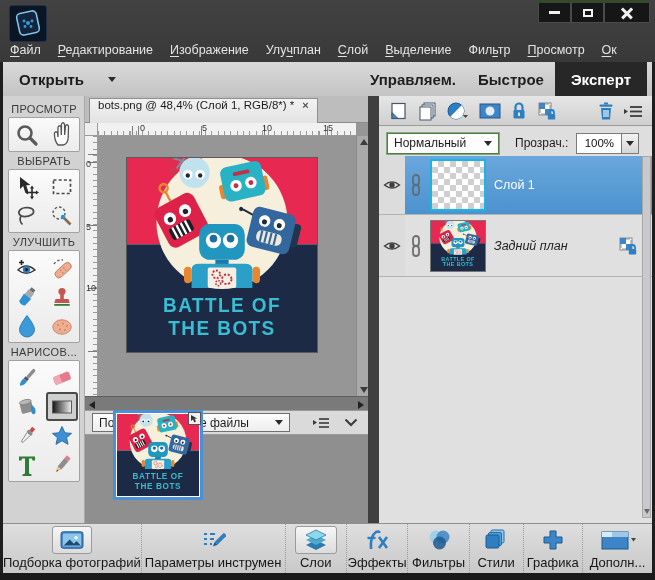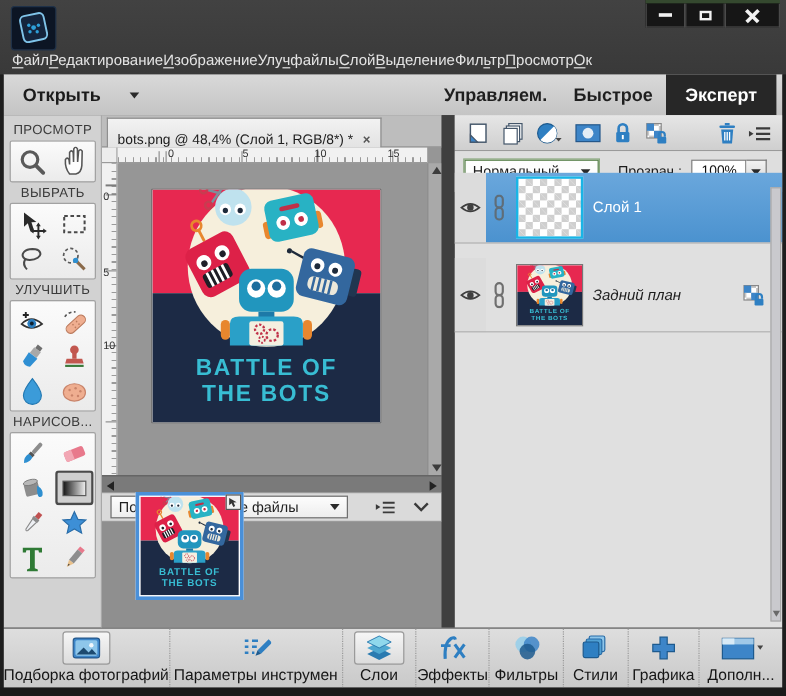--- a/index.html
+++ b/index.html
@@ -15,21 +15,21 @@
   .appicon{position:absolute;left:9px;top:5px;width:38px;height:37px;background:#0c1524;border-radius:3px;border:1px solid #1f3148;}
   .winbtns{position:absolute;right:5px;top:0;display:flex;border-top:3px solid #35492f;background:#101010;}
   .winbtn{width:33px;height:20px;background:#161616;border:1px solid #4a4a4a;border-top:none;display:flex;align-items:center;justify-content:center;position:relative;}
   .glyph-min{width:11px;height:3px;background:#f2f2f2;}
   .glyph-max{width:10px;height:8px;border:2px solid #f2f2f2;}
   .glyph-close{position:relative;width:12px;height:10px;}
   .glyph-close:before,.glyph-close:after{content:"";position:absolute;left:-1px;top:4px;width:14px;height:2.6px;background:#f2f2f2;}
   .glyph-close:before{transform:rotate(45deg);}
   .glyph-close:after{transform:rotate(-45deg);}
 
-  .menubar{position:absolute;left:10px;right:0;bottom:5px;display:flex;color:#e4e4e4;font-size:12.5px;white-space:nowrap;margin-top:48px;}
+  .menubar{position:absolute;left:10px;right:0;bottom:5px;display:flex;gap:17px;color:#e4e4e4;font-size:12.5px;white-space:nowrap;margin-top:48px;}
   .mi{cursor:default;}
   .mi u{text-underline-offset:2px;}
 
   
   .modebar{position:absolute;top:62px;left:3px;right:3px;height:34px;background:linear-gradient(#d9d9d9,#c4c4c4);display:flex;align-items:stretch;}
   .open-btn{display:flex;align-items:center;gap:24px;margin-left:16px;font-size:15px;font-weight:bold;color:#1b1b1b;}
   .caret-down{width:0;height:0;border-left:4.5px solid transparent;border-right:4.5px solid transparent;border-top:5px solid #2a2a2a;}
   .modes{margin-left:auto;display:flex;align-items:stretch;}
   .mode{display:flex;align-items:center;padding:0 11px;font-size:15px;font-weight:bold;color:#1f1f1f;}
   .mode.active{background:#272727;color:#fff;padding:0 16px;margin-right:5px;}
@@ -38,21 +38,21 @@
   .tools-col{position:absolute;left:3px;top:96px;width:82px;bottom:57px;background:#d2d2d2;padding:4px 4px 0 5px;overflow:hidden;border-right:1px solid #a8a8a8;}
   .sec-label{font-size:11px;color:#3a3a3a;text-align:center;padding:3px 0 2px;letter-spacing:.3px;white-space:nowrap;overflow:hidden;}
   .tool-panel{background:linear-gradient(#fbfbfb,#ebebeb);border:1px solid #a2a2a2;border-radius:2px;display:grid;grid-template-columns:1fr 1fr;justify-items:center;align-items:center;padding:2px 0;}
   .tool{width:32px;height:29px;display:flex;align-items:center;justify-content:center;border-radius:3px;}
   .tool.selected{background:#cfcfcf;box-shadow:inset 0 0 0 2px #4a4a4a;}
   .tool svg{display:block;}
 
   
   .center-col{position:absolute;left:85px;top:96px;width:283px;bottom:57px;background:#969696;}
   .tabbar{position:absolute;top:0;left:0;right:0;height:27px;background:#bdbdbd;border-bottom:1px solid #8a8a8a;display:flex;}
-  .doctab{margin-left:4px;margin-top:2px;height:25px;max-width:264px;background:linear-gradient(#f2f2f2,#e3e3e3);border:1px solid #8f8f8f;border-bottom:none;display:flex;align-items:flex-end;gap:8px;padding:0 8px;font-size:11.5px;color:#1d1d1d;white-space:nowrap;overflow:hidden;}
+  .doctab{margin-left:4px;margin-top:2px;height:25px;max-width:264px;background:linear-gradient(#f2f2f2,#e3e3e3);border:1px solid #8f8f8f;border-bottom:none;display:flex;align-items:flex-start;gap:8px;padding:0 8px;font-size:11.5px;color:#1d1d1d;white-space:nowrap;overflow:hidden;}
   .tab-close{color:#555;font-size:11px;font-weight:bold;}
 
   .ruler-corner{position:absolute;top:27px;left:0;width:13px;height:13px;background:#ededed;border-right:1px solid #9a9a9a;border-bottom:1px solid #9a9a9a;}
   .hruler{position:absolute;top:27px;left:13px;right:12px;height:13px;background:#f1f1f1;border-bottom:1px solid #9a9a9a;}
   .hruler .ticks{position:absolute;bottom:0;left:0;right:0;height:4px;background:repeating-linear-gradient(to right,#9a9a9a 0 1px,transparent 1px 6.3px);}
   .hruler .ticks-major{position:absolute;bottom:0;left:0;right:0;height:9px;background:repeating-linear-gradient(to right,#7c7c7c 0 1px,transparent 1px 63px);background-position-x:40px;}
   .hruler span{position:absolute;top:0;font-size:9px;color:#333;}
   .vruler{position:absolute;top:40px;left:0;width:13px;bottom:127px;background:#f1f1f1;border-right:1px solid #9a9a9a;}
   .vruler .ticks{position:absolute;right:0;top:0;bottom:0;width:4px;background:repeating-linear-gradient(to bottom,#9a9a9a 0 1px,transparent 1px 6.3px);}
   .vruler .ticks-major{position:absolute;right:0;top:0;bottom:0;width:9px;background:repeating-linear-gradient(to bottom,#7c7c7c 0 1px,transparent 1px 63px);background-position-y:26px;}
@@ -220,21 +220,21 @@
           <span class="glyph-max"></span>
         </div>
       <div class="winbtn" style="width:46px">
           <span class="glyph-close"></span>
         </div>
     </div>
     <div class="menubar">
       <span class="mi"><span></span><u>Ф</u><span>айл</span></span>
       <span class="mi"><span></span><u>Р</u><span>едактирование</span></span>
       <span class="mi"><span></span><u>И</u><span>зображение</span></span>
-      <span class="mi"><span>Улу</span><u>ч</u><span>файлы</span></span>
+      <span class="mi"><span>Улу</span><u>ч</u><span>план</span></span>
       <span class="mi"><span></span><u>С</u><span>лой</span></span>
       <span class="mi"><span></span><u>В</u><span>ыделение</span></span>
       <span class="mi"><span>Фил</span><u>ь</u><span>тр</span></span>
       <span class="mi"><span></span><u>П</u><span>росмотр</span></span>
       <span class="mi"><span></span><u>О</u><span>к</span></span>
     </div>
   </div>
 
   <div class="modebar">
     <div class="open-btn">
@@ -559,21 +559,21 @@
       <div class="opacity-box">
         <div class="opacity-field">
             <span>100%</span>
           </div>
         <div class="opacity-btn">
             <span class="caret-down"></span>
           </div>
       </div>
     </div>
 
-    <div class="layer-row" style="top:48px;height:59px;">
+    <div class="layer-row" style="top:60px;height:59px;">
       <div class="eye-cell">
         <svg width="18" height="14" viewBox="0 0 18 14">
             <path d="M1.5 7 Q9 .8 16.5 7 Q9 13.2 1.5 7 Z" fill="none" stroke="#3f3f3f" stroke-width="1.4"></path>
             <circle cx="9" cy="7" r="2.7" fill="#3f3f3f"></circle>
           </svg>
       </div>
       <div class="row-body sel">
         <svg width="12" height="22" viewBox="0 0 12 22">
             <rect x="3" y="1" width="6" height="10" rx="3" fill="none" stroke="#5f6d78" stroke-width="1.8"></rect>
             <rect x="3" y="11" width="6" height="10" rx="3" fill="none" stroke="#5f6d78" stroke-width="1.8"></rect>

